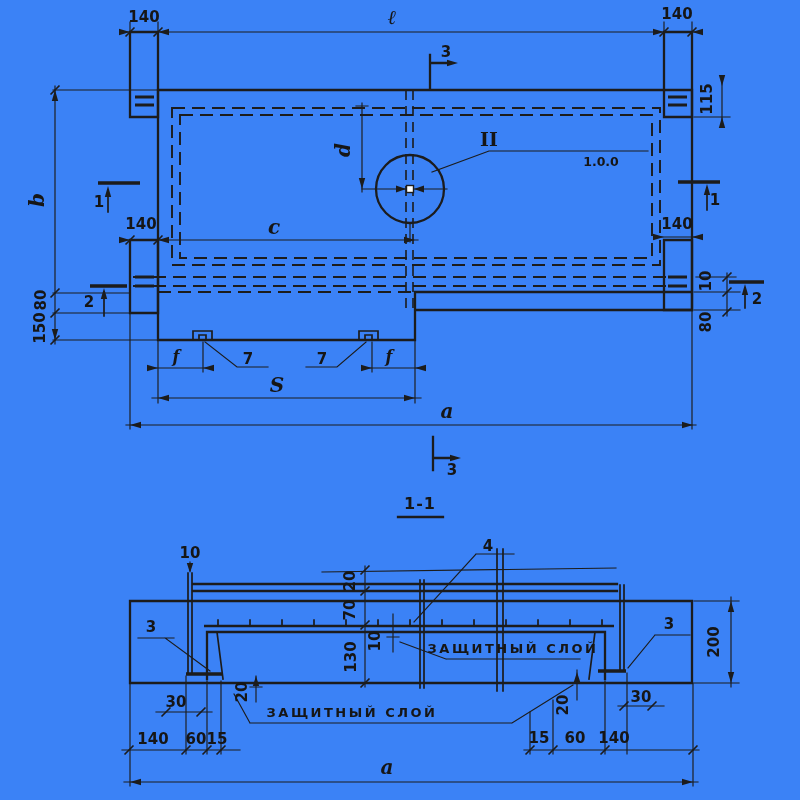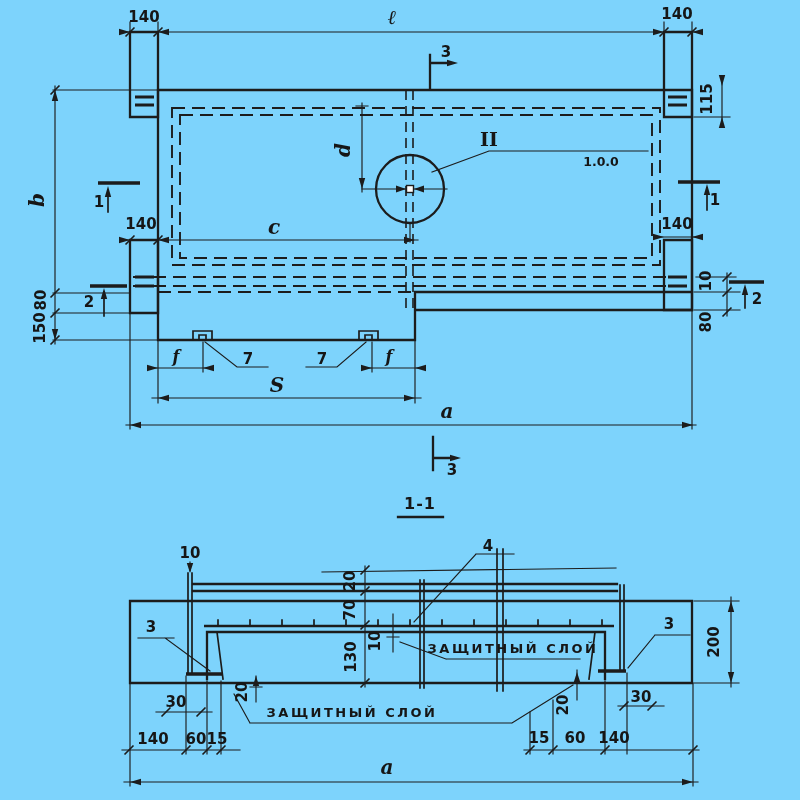--- a/index.html
+++ b/index.html
@@ -1,16 +1,16 @@
 <!DOCTYPE html>
 <html><head>
 <meta charset="utf-8">
 <style>
   html,body{margin:0;padding:0;background:#e8e8e8;}
-  .page{width:800px;height:800px;background:#7dd3fc;position:relative;margin:0 auto;
+  .page{width:800px;height:800px;background:#3b82f6;position:relative;margin:0 auto;
         font-family:"DejaVu Sans", sans-serif;}
   svg{display:block;}
   
   .thick{stroke:#1c1c1c;stroke-width:2.3;fill:none;stroke-linecap:square;}
   .thick3{stroke:#1c1c1c;stroke-width:3.4;fill:none;stroke-linecap:butt;}
   .mid{stroke:#1c1c1c;stroke-width:1.7;fill:none;stroke-linecap:square;}
   .thin{stroke:#1c1c1c;stroke-width:1.15;fill:none;stroke-linecap:square;}
   .dash1{stroke:#1c1c1c;stroke-width:1.9;fill:none;stroke-dasharray:13 7;}
   .dash2{stroke:#1c1c1c;stroke-width:1.6;fill:none;stroke-dasharray:10 6;}
   .tabdash{stroke:#1c1c1c;stroke-width:3;fill:none;}

